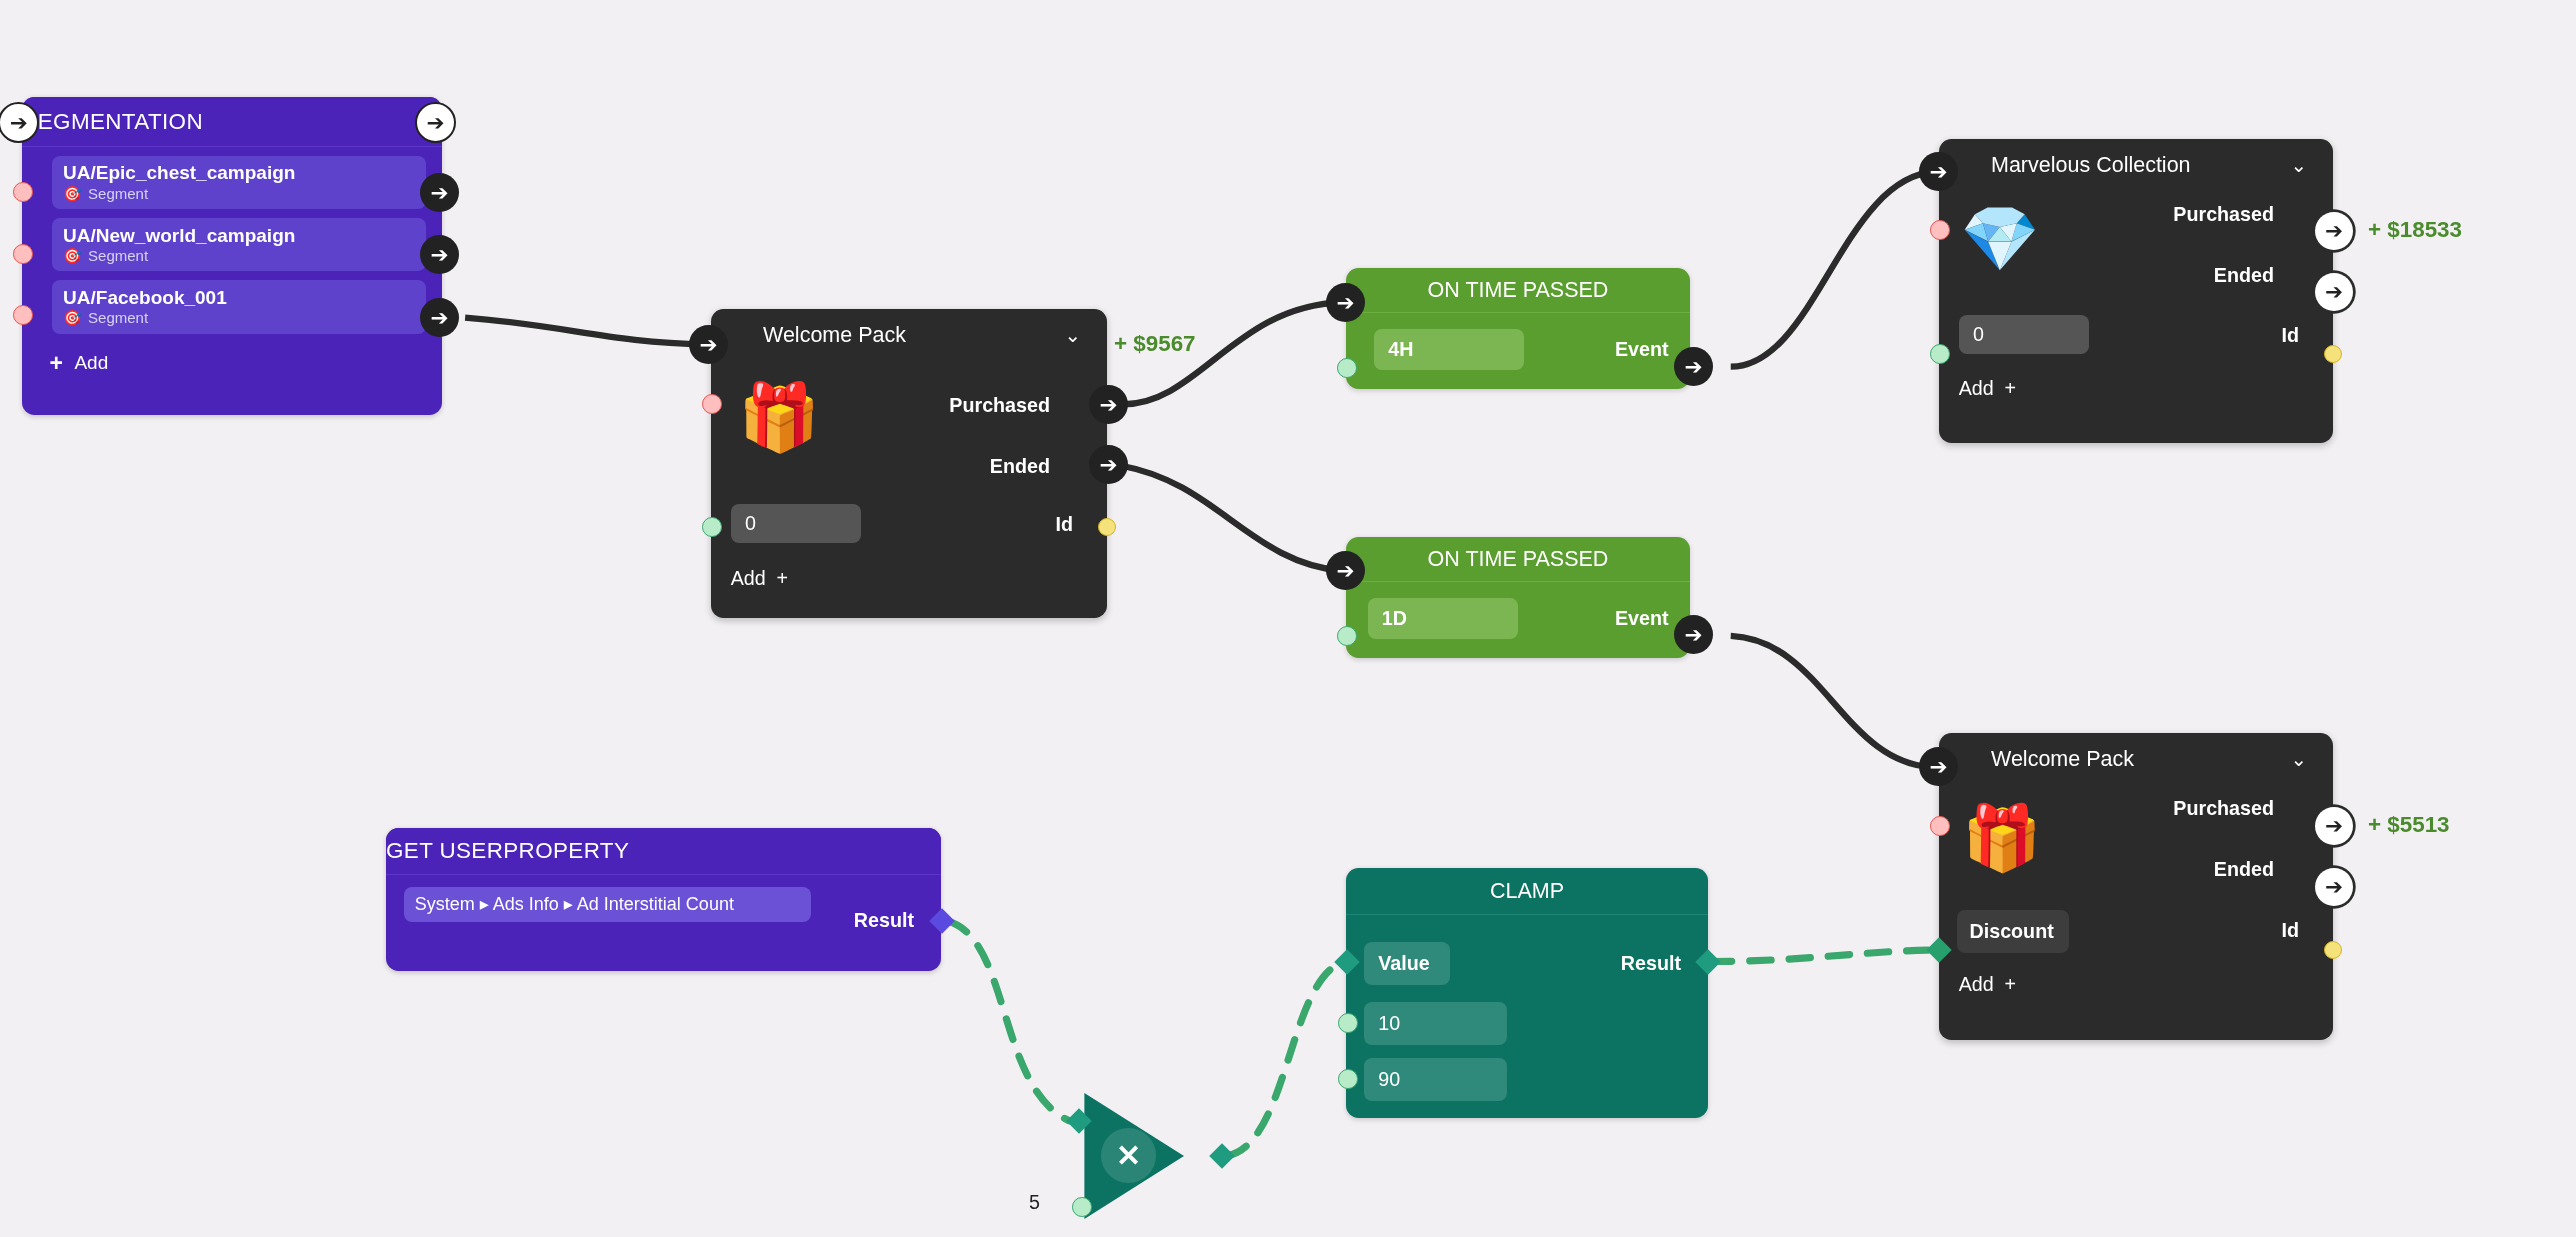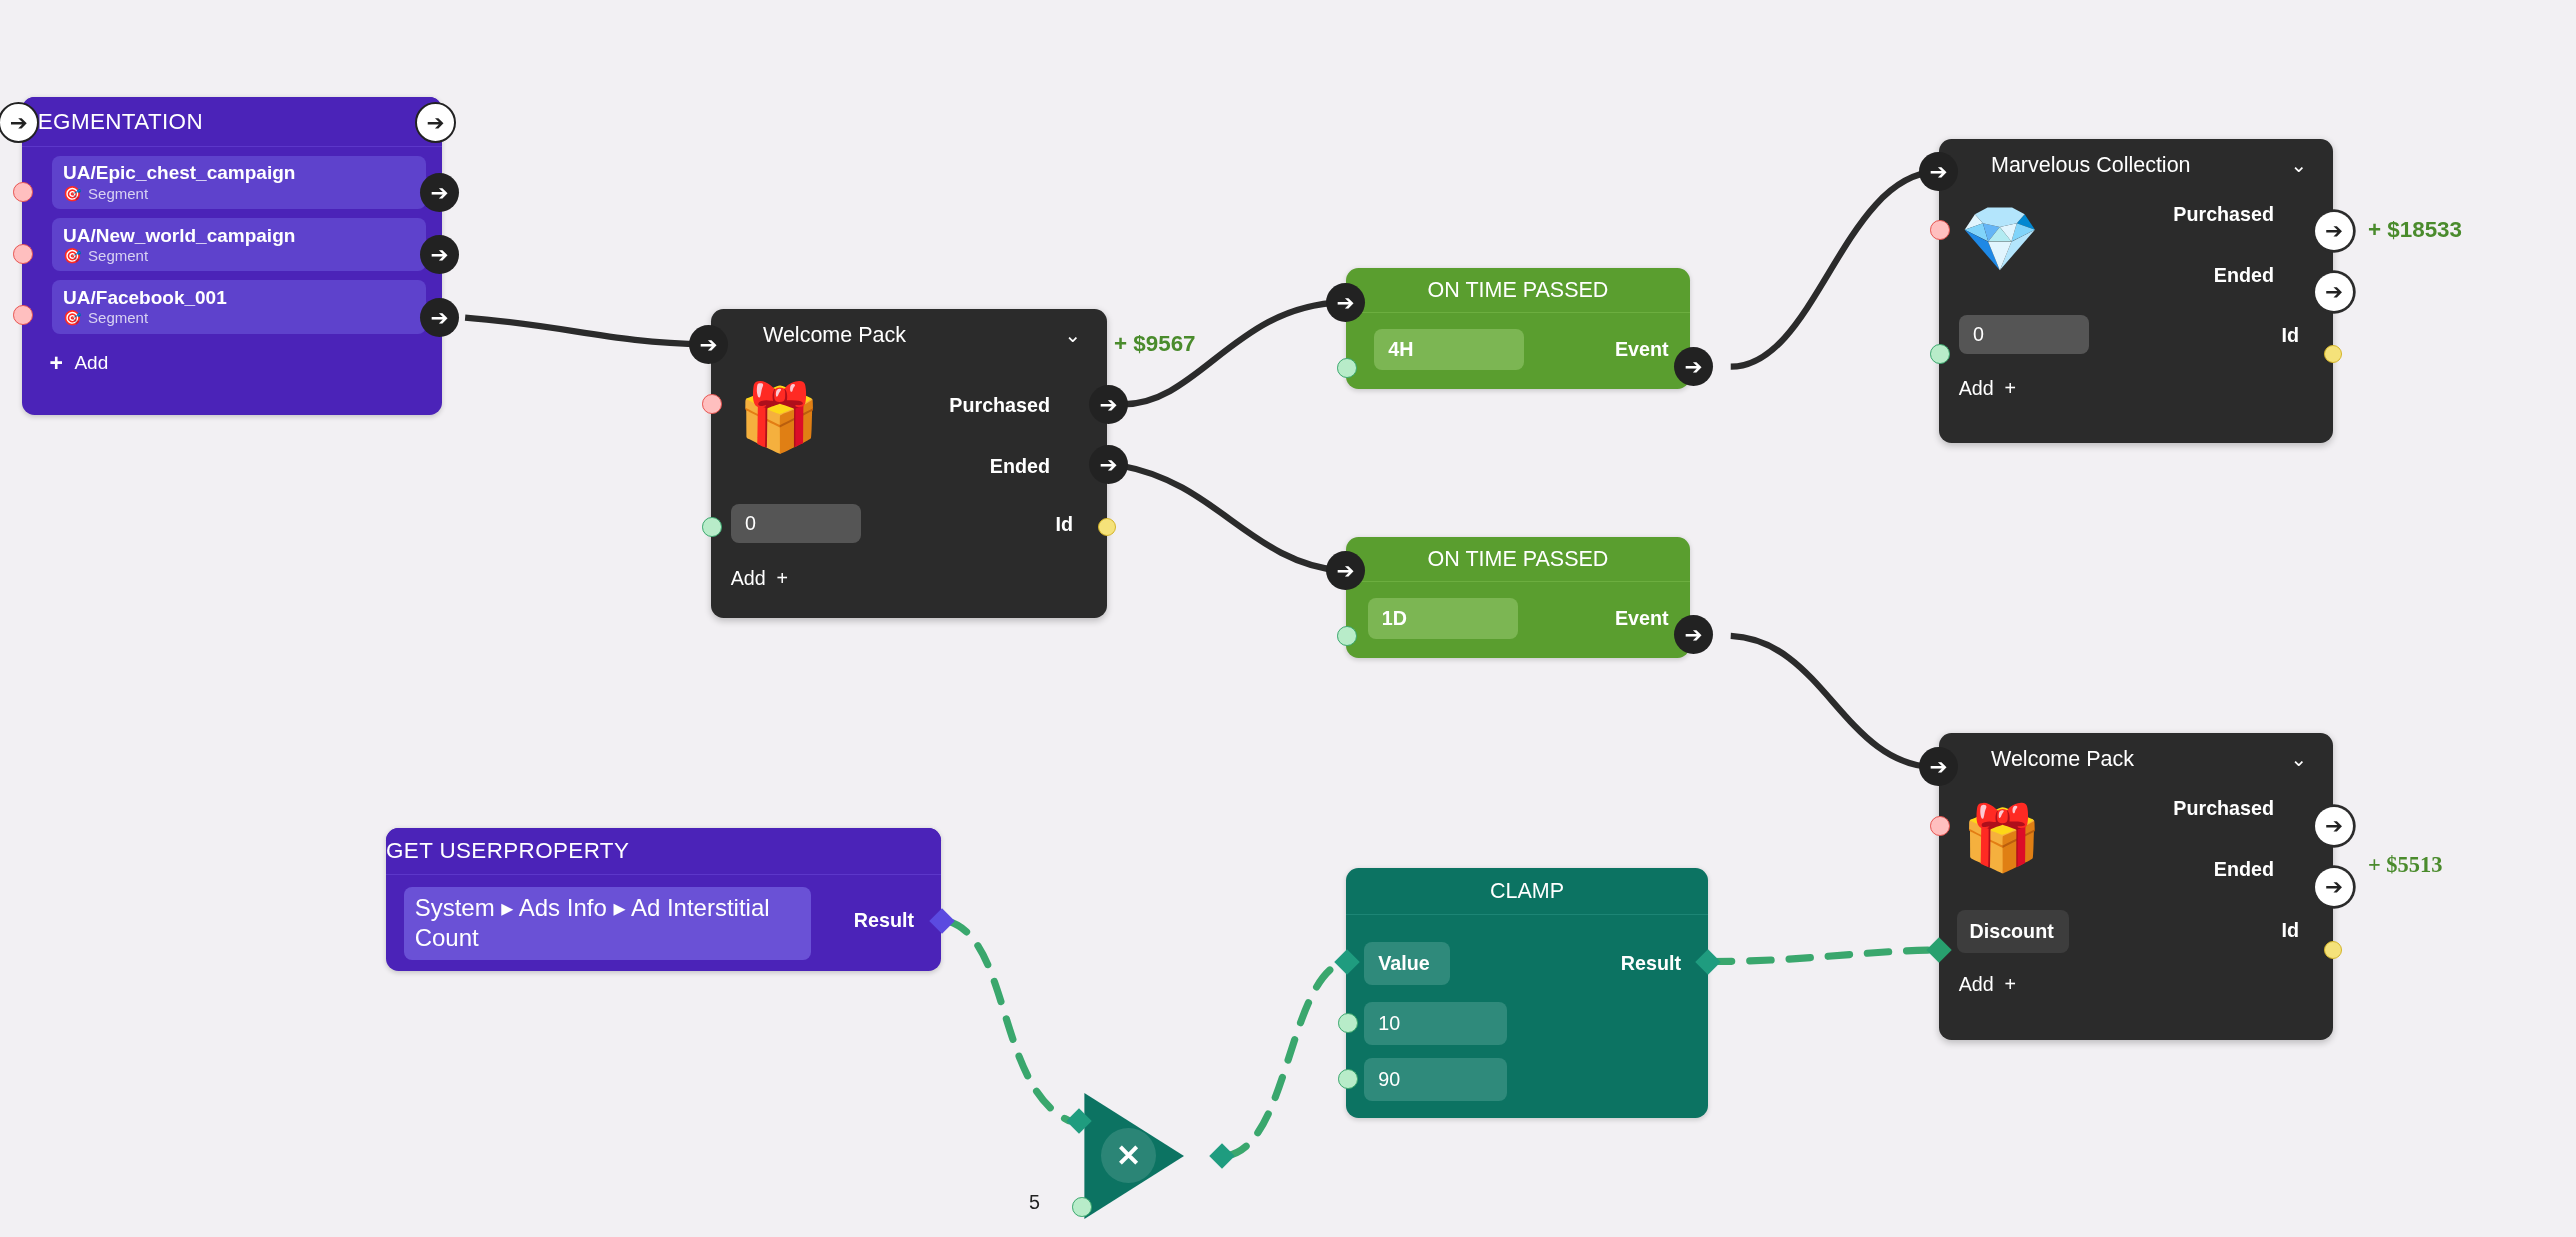--- a/index.html
+++ b/index.html
@@ -281,28 +281,28 @@
       <span>Add</span>
       <span>+</span>
     </div>
   </div>
   <div class="port-arrow-dark" style="left:1919px; top:747px;">➔</div>
   <div class="dot dot-pink" style="left:1930px; top:816px;"></div>
   <div class="diamond dia-green" style="left:1930px; top:941px;"></div>
   <div class="port-arrow-ring" style="left:2315px; top:807px;">➔</div>
   <div class="port-arrow-ring" style="left:2315px; top:868px;">➔</div>
   <div class="dot dot-yellow" style="left:2324px; top:941px;"></div>
-  <div class="money" style="left:2368px; top:852px;font-family:Liberation Serif, serif;">+ $5513</div>
+  <div class="money" style="left:2368px; top:812px;">+ $5513</div>
 
   <div class="node node-purple" style="left:386px; top:828px; width:555px; height:143px;">
     <div class="hdr" style="height:47px;">
       <span>GET USERPROPERTY</span>
     </div>
     <div style="position:absolute; left:18px; top:59px; width:407px; background:#6a51d6; border-radius:8px; padding:6.3px 10.7px;">
-      <span style="color:#fff; font-size:24px; line-height:1.25; display:block;">System ▸ Ads Info ▸ Ad Interstitial Count</span>
+      <span style="color:#fff; font-size:18px; line-height:1.25; display:block;">System ▸ Ads Info ▸ Ad Interstitial Count</span>
     </div>
     <div style="position:absolute; right:27px; top:81px; color:#fff; font-size:19.7px; font-weight:bold;">Result</div>
   </div>
   <div class="diamond dia-purple" style="left:933px; top:912px;"></div>
 
   <div class="tri-node" style="left:1078px; top:1089px;">
     <div class="tri-shape"></div>
     <div class="tri-badge">✕</div>
   </div>
   <div class="diamond dia-teal" style="left:1070px; top:1112px;"></div>

